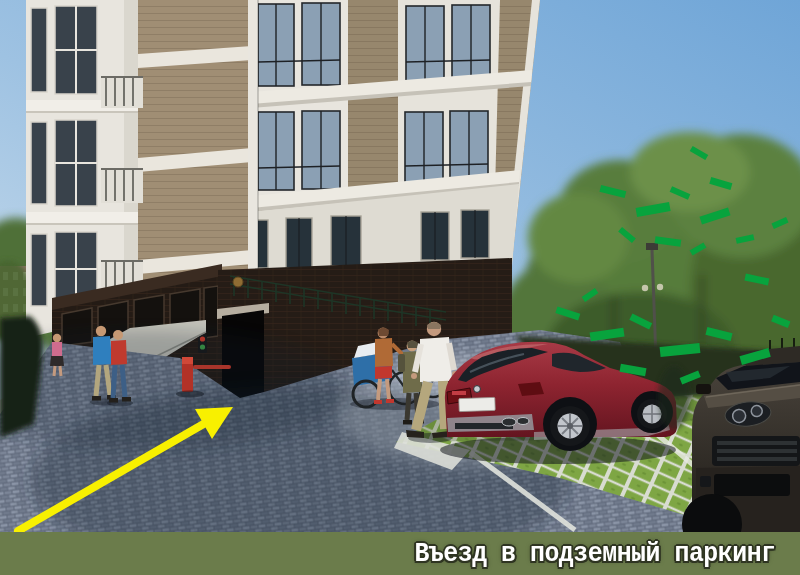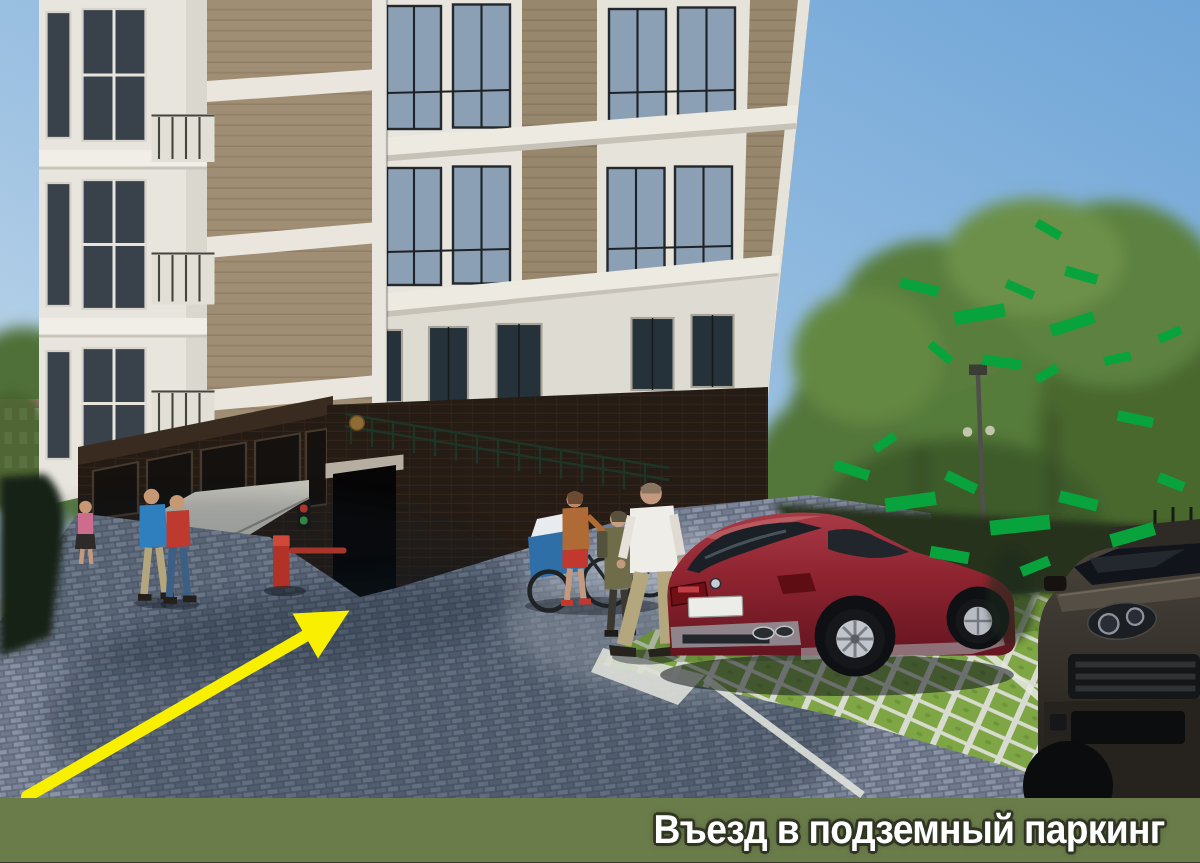--- a/index.html
+++ b/index.html
@@ -1,16 +1,16 @@
 <!DOCTYPE html>
 <html><head>
 <meta charset="utf-8">
 <style>
   html,body{margin:0;padding:0;background:#222;}
-  #stage{position:relative;width:800px;height:575px;overflow:hidden;font-family:Liberation Sans, sans-serif;}
+  #stage{position:relative;width:800px;height:575px;overflow:hidden;font-family:Liberation Mono, monospace;}
   #scene{position:absolute;top:0;left:0;}
   #banner{
     position:absolute;left:0;bottom:0;width:800px;height:43px;
     background:#6B7C4B;
     display:flex;align-items:center;justify-content:flex-end;
   }
   #banner .caption{
     margin-right:24px;
     color:#FFFFFF;
     font-size:27px;

